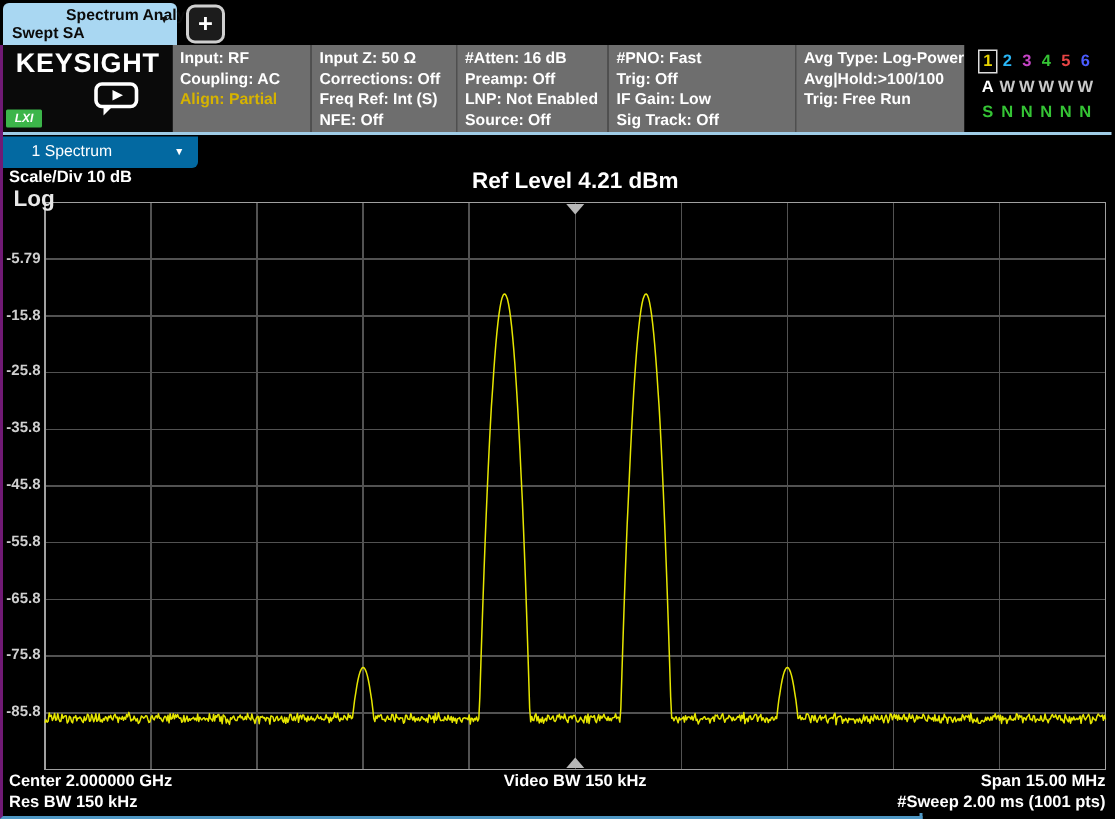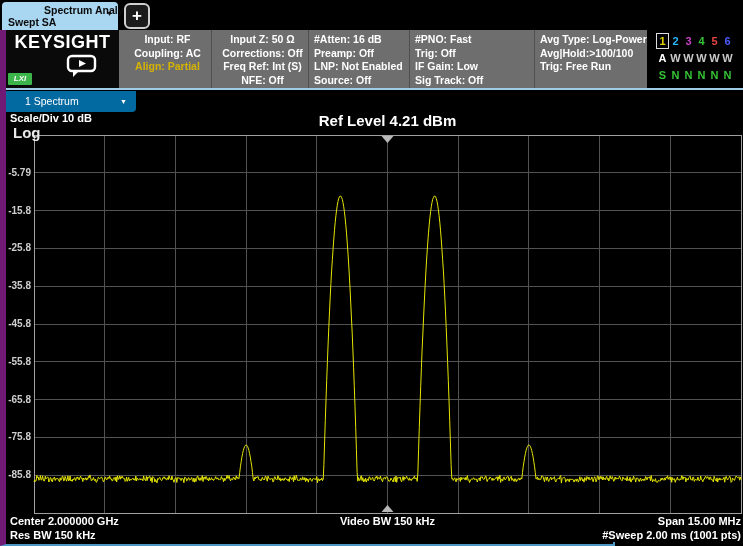--- a/index.html
+++ b/index.html
@@ -14,36 +14,36 @@
              color:#0b0b0b; cursor:pointer; }
   .app-tab .l1 { font-size:10.5px; font-weight:700; line-height:12px; white-space:nowrap;padding-left:36px; }
   .app-tab .l2 { font-size:10.5px; font-weight:700; line-height:12px; }
   .tab-caret { position:absolute; right:5px; top:8px; font-size:7px; color:#111; }
   .plus-tab { position:absolute; left:124px; top:3px; width:26px; height:26px;
               background:#1c1c1c; border:2px solid #cfcfcf; border-radius:6px;
               color:#fff; font-size:17px; font-weight:700; text-align:center; line-height:21px; cursor:pointer; }
 
   
   .mainwin { position:absolute; left:0; top:30px; width:615px; height:516px;
-             border-left:6px solid #701a75; border-right:2px solid #4e97c4; border-bottom:2px solid #4e97c4;
+             border-left:2px solid #701a75; border-right:2px solid #4e97c4; border-bottom:2px solid #4e97c4;
              background:#000; }
   .inner { position:relative; width:739px; height:512px; }
 
   
   .settings-bar { position:relative; width:739px; height:58px; display:flex; background:#000; }
   .logo-cell { position:relative; width:113px; height:58px; background:#0a0a0a; flex:none; }
   .brand { font-size:18px; font-weight:800; color:#fff; letter-spacing:0.5px; text-align:center; margin-top:2px; }
   .bubble { position:absolute; left:60px; top:24px; }
   .lxi { position:absolute; left:2px; top:43px; width:24px; height:12px; background:#3cb54a;
          color:#fff; font-size:8px; font-weight:700; font-style:italic; text-align:center; line-height:12px; border-radius:1px; }
   .cols { display:flex; flex:none; }
   .scol { background:#6e6e6e; border-left:1px solid #4f4f4f; padding:3px 0 0 5px; height:58px; cursor:pointer; }
   .scol .srow { font-size:10.5px; font-weight:700; color:#fff; line-height:13.5px; white-space:nowrap; }
-  .scol0 { width:92px; border-left:none;text-align:center; }
-  .scol1 { width:97px;text-align:center; }
+  .scol0 { width:92px; border-left:none; }
+  .scol1 { width:97px; }
   .scol2 { width:101px; }
   .scol3 { width:125px; }
   .scol4 { width:113px; }
   .trace-panel { flex:1; background:#000; padding:3px 0 0 9px; cursor:pointer; }
   .trow { display:flex; height:17px; }
   .trow span { width:13px; text-align:center; font-size:11px; font-weight:700; line-height:16px; }
   .trow .sel { border:1px solid #ddd; height:16px; line-height:14px; }
 
   .sep { position:relative; width:739px; height:2px; background:#9fcce6; }
 

